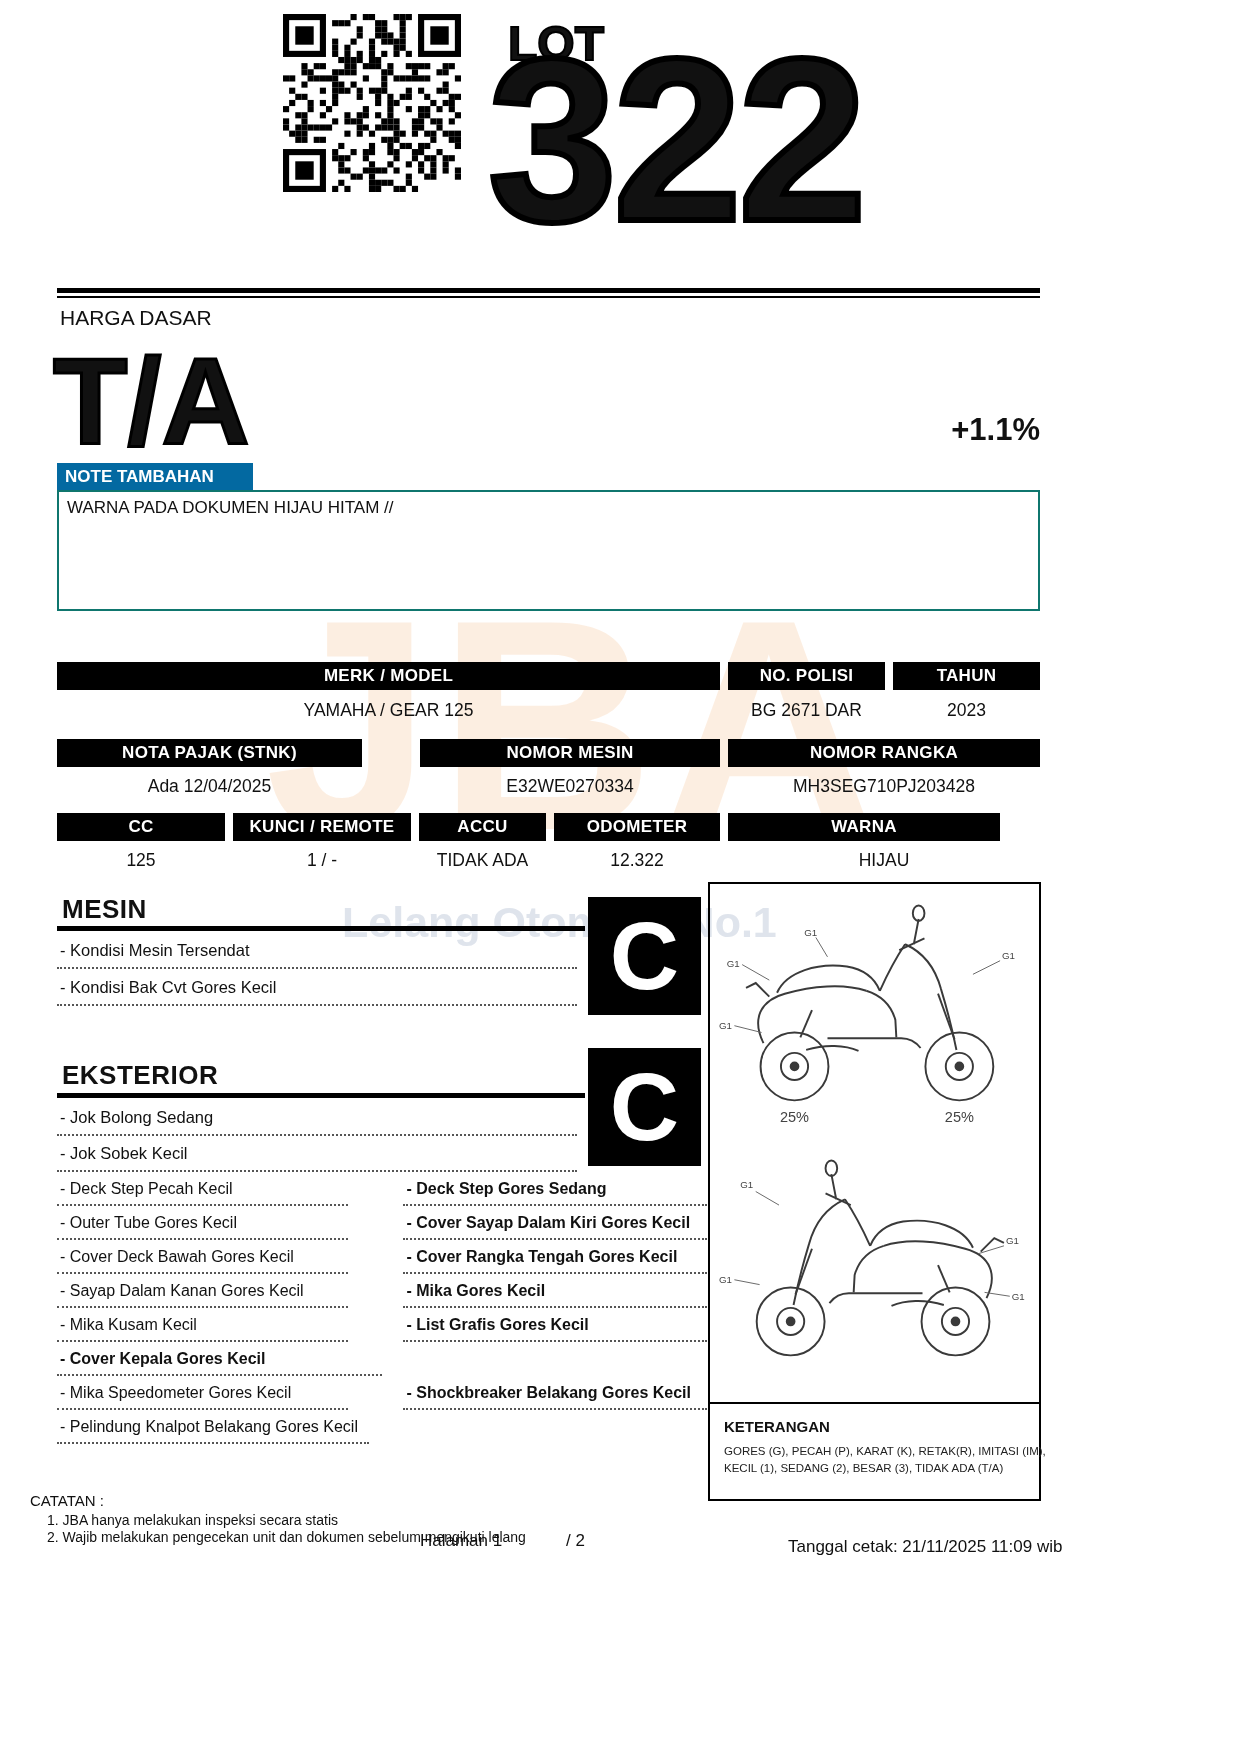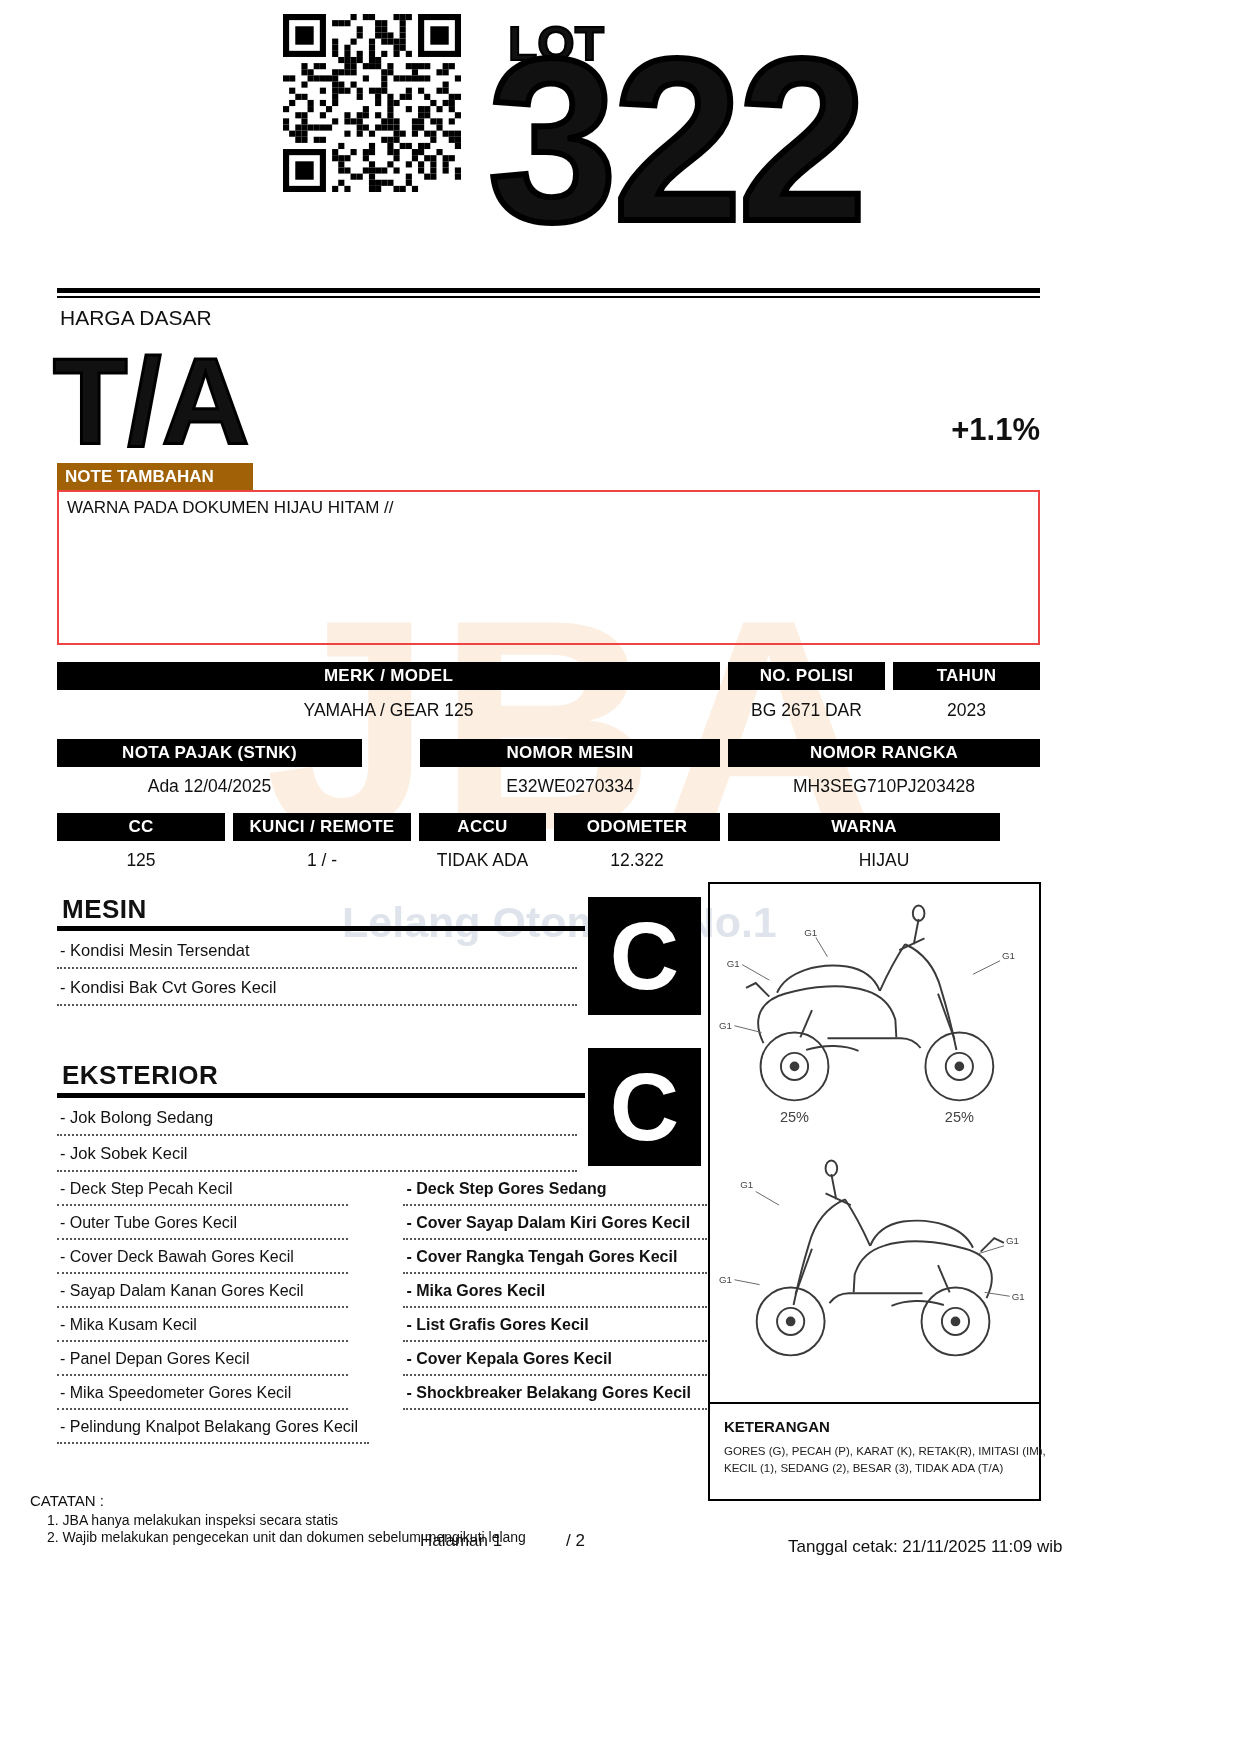--- a/index.html
+++ b/index.html
@@ -21,23 +21,23 @@
                 letter-spacing:-4px; -webkit-text-stroke:6px #000; }
   .addr { left:57px; top:204px; font-size:17.5px; line-height:23px; }
 
   .rule-double { left:57px; top:288px; width:983px; height:10px;
                  border-top:5px solid #000; border-bottom:2px solid #000; }
 
   .harga-label { left:60px; top:306px; font-size:21px; }
   .harga-value { left:53px; top:332px; font-size:122px; font-weight:bold; -webkit-text-stroke:3px #000; }
   .pct { left:840px; top:412px; width:200px; text-align:right; font-size:31px; font-weight:bold; }
 
-  .note-label { left:57px; top:463px; width:196px; height:27px; background:#a16207; color:#fff;
+  .note-label { left:57px; top:463px; width:196px; height:27px; background:#0369a1; color:#fff;
                 font-weight:bold; font-size:17px; line-height:27px; padding-left:8px; }
-  .note-box { left:57px; top:490px; width:983px; height:155px; border:2px solid #ef4444;
+  .note-box { left:57px; top:490px; width:983px; height:121px; border:2px solid #0f766e;
               font-size:17px; padding:6px 8px; }
 
   
   .bar { background:#000; color:#fff; font-weight:bold; text-align:center; height:28px;
          line-height:28px; font-size:17px; letter-spacing:.3px; }
   .val { text-align:center; font-size:17.5px; }
 
   
   .sec-title { font-size:26px; font-weight:bold; letter-spacing:.5px; }
   .sec-rule { height:5px; background:#000; }
@@ -424,21 +424,20 @@
       </div>
       <div class="pair-row">
         <div class="cond-item colL">- Sayap Dalam Kanan Gores Kecil</div>
         <div class="cond-item colR">- Mika Gores Kecil</div>
       </div>
       <div class="pair-row">
         <div class="cond-item colL">- Mika Kusam Kecil</div>
         <div class="cond-item colR">- List Grafis Gores Kecil</div>
       </div>
       <div class="pair-row">
-        <div class="cond-item colL">- Panel Depan Gores Kecil</div>
         <div class="cond-item colR">- Cover Kepala Gores Kecil</div>
       </div>
       <div class="pair-row">
         <div class="cond-item colL">- Mika Speedometer Gores Kecil</div>
         <div class="cond-item colR">- Shockbreaker Belakang Gores Kecil</div>
       </div>
       <div class="pair-row">
         <div class="cond-item colL">- Pelindung Knalpot Belakang Gores Kecil</div>
       </div>
     </div>

